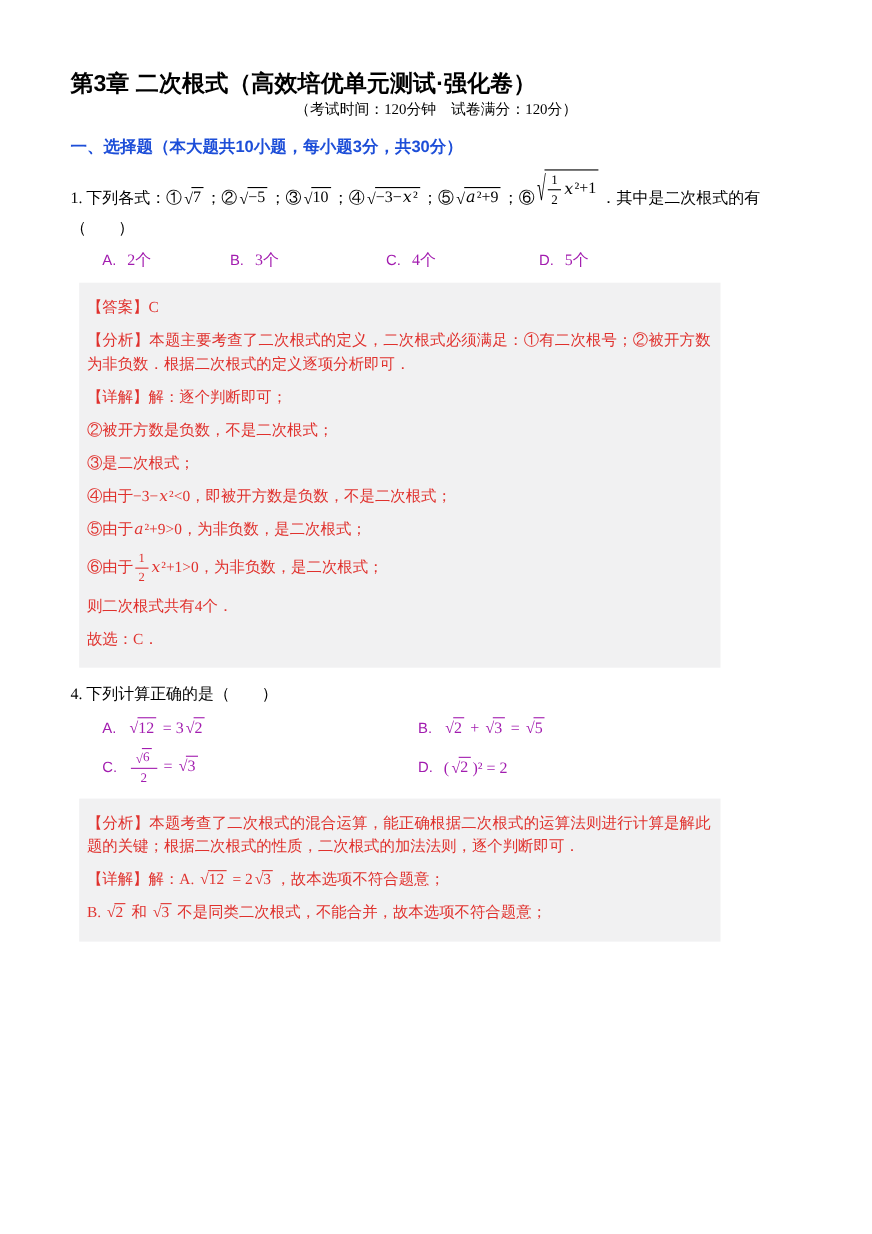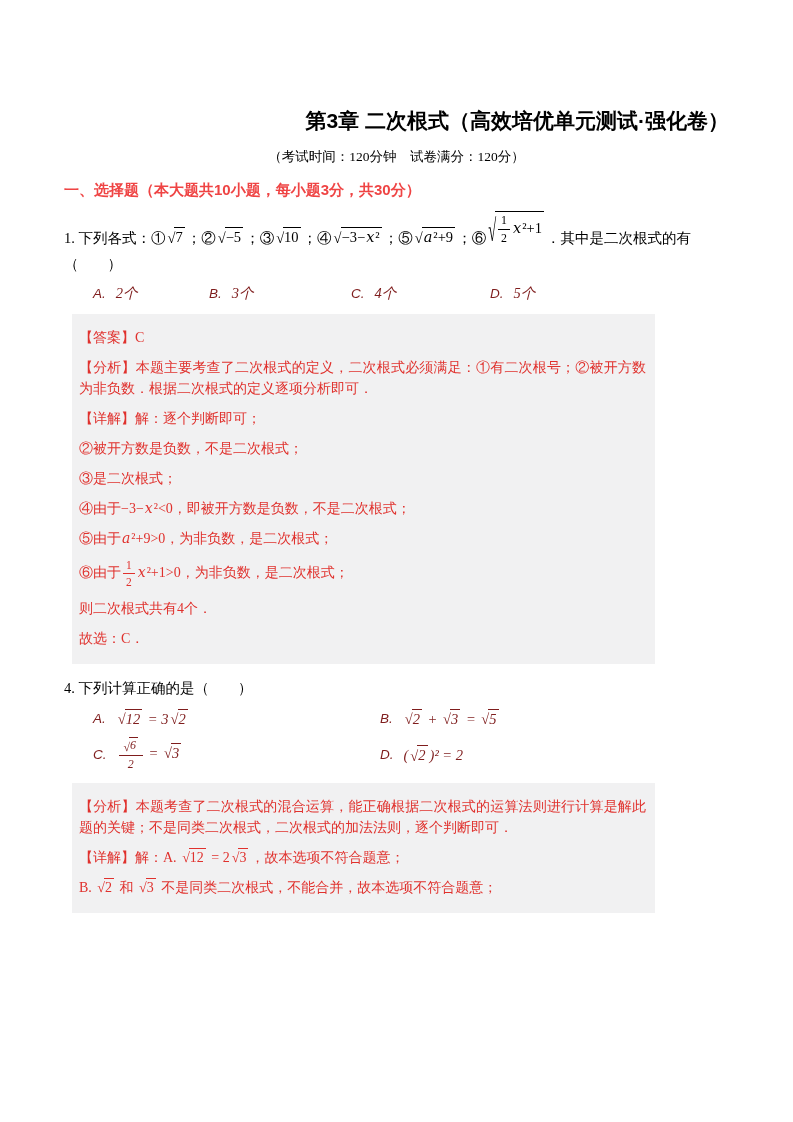--- a/index.html
+++ b/index.html
@@ -6,35 +6,35 @@
   body{
     width:793px;height:1122px;overflow:hidden;
     font-family:"Liberation Serif","DejaVu Serif",serif;
     color:#111;
     --red:#e0312d;
     --ans-bg:#f1f1f2;
   }
   .page{box-sizing:border-box;width:793px;height:1122px;padding:0 64px;position:relative;}
 
   .doc-title{
-    padding-top:107px;text-align:right;
+    padding-top:63px;text-align:left;
     font-family:"Liberation Sans","DejaVu Sans",sans-serif;
     font-weight:bold;font-size:21px;line-height:28px;color:#000;
   }
-  .exam-info{margin-top:13px;text-align:center;font-size:13.5px;color:#000;}
+  .exam-info{text-align:center;font-size:13.5px;color:#000;}
   .section-heading{
     margin-top:15px;
     font-family:"Liberation Sans","DejaVu Sans",sans-serif;
-    font-weight:bold;font-size:15px;color:#ef4444;
+    font-weight:bold;font-size:15px;color:#1d4ed8;
   }
 
   .stem{margin-top:11px;font-size:14.5px;line-height:1.8;color:#000;}
   .blank{margin-top:4px;font-size:14.5px;color:#000;}
 
-  .options{font-size:14.5px;color:#7f1d1d;font-style:italic;}
+  .options{font-size:14.5px;color:#a21caf;}
   .options-q1{display:grid;grid-template-columns:116px 142px 139px auto;padding-left:29px;margin-top:10px;}
   .options-q2{display:grid;grid-template-columns:287px auto;padding-left:29px;margin-top:2px;row-gap:4px;}
   .option{white-space:nowrap;}
   .options-q2 .option{min-height:30px;display:flex;align-items:center;}
   .opt-label{font-family:"Liberation Sans","DejaVu Sans",sans-serif;font-size:13.5px;margin-right:10px;}
 
   .answer-block{
     margin-top:11px;margin-left:8px;width:583px;box-sizing:border-box;
     background:var(--ans-bg);padding:4px 9px 6px 7px;
   }
@@ -156,21 +156,21 @@
           <span class="opt-label">D.</span>
           <span class="opt-body">(<span class="sqrt">
               <span class="rsign">√</span>
               <span class="rad">2</span>
             </span>)² = 2</span>
         </div>
       </div>
   </div>
 
   <div class="answer-block">
-      <div class="ans-line">【分析】本题考查了二次根式的混合运算，能正确根据二次根式的运算法则进行计算是解此题的关键；不是同类二次根式，二次根式的加法法则，逐个判断即可．</div>
+      <div class="ans-line">【分析】本题考查了二次根式的混合运算，能正确根据二次根式的运算法则进行计算是解此题的关键；根据二次根式的性质，二次根式的加法法则，逐个判断即可．</div>
       <div class="ans-line">【详解】解：A. <span class="sqrt">
           <span class="rsign">√</span>
           <span class="rad">12</span>
         </span> = 2<span class="sqrt">
           <span class="rsign">√</span>
           <span class="rad">3</span>
         </span>，故本选项不符合题意；</div>
       <div class="ans-line">B. <span class="sqrt">
           <span class="rsign">√</span>
           <span class="rad">2</span>

